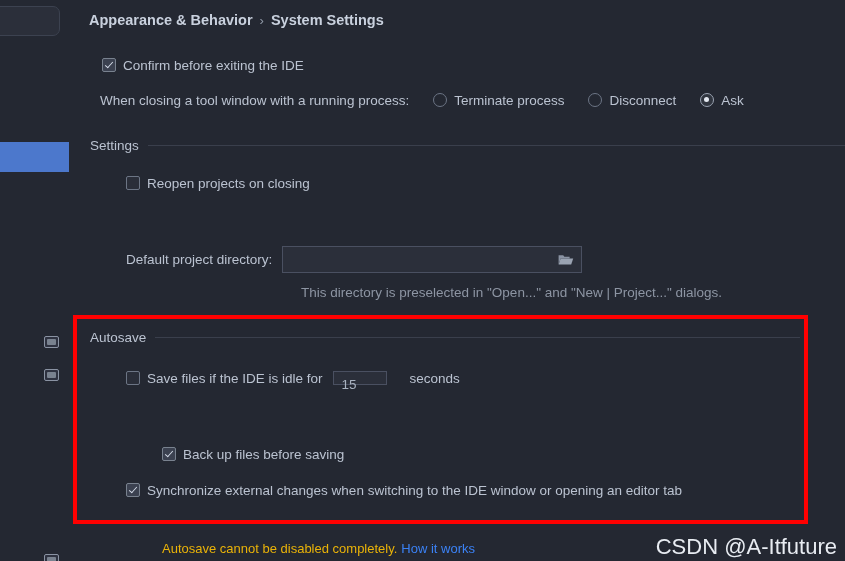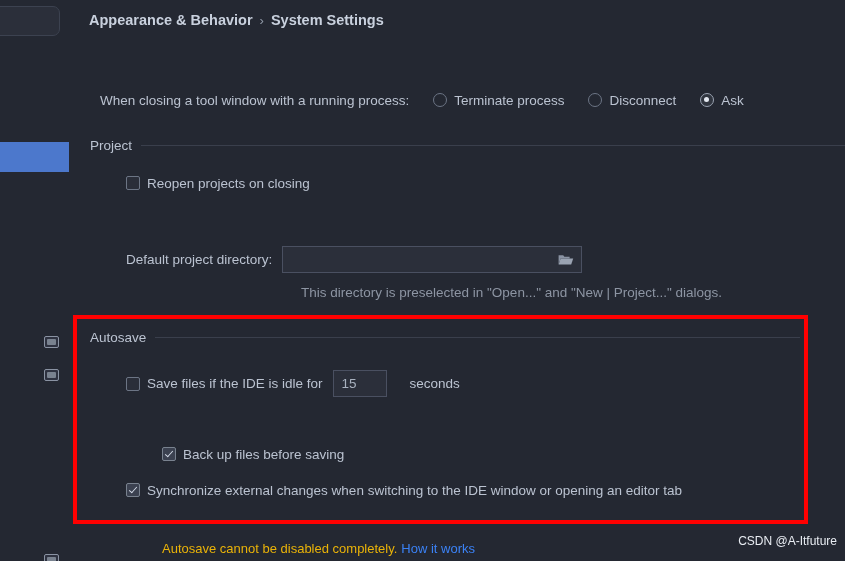--- a/index.html
+++ b/index.html
@@ -190,21 +190,21 @@
     right: 7px; top: 7px;
     width: 16px; height: 12px;
   }
   #dir-hint { left: 231px; top: 285px; }
 
   
   #section-autosave { left: 20px; top: 330px; width: 710px; }
   #row-idle { left: 45px; top: 370px; }
   #idle-field {
     display: inline-block;
-    width: 54px; height: 27px;
+    width: 54px; height: 14px;
     background: #2B2F3A;
     border: 1px solid #4A5061;
     box-sizing: border-box;
     margin: 0 12px 0 10px;
     vertical-align: middle;
     line-height: 25px;
     padding-left: 8px;
     color: #A9B2C0;
     font-size: 13.5px;
   }
@@ -232,21 +232,21 @@
   #footer-note .note-text { color: #eab308; }
   #how-it-works {
     color: #3b82f6;
     text-decoration: none;
     margin-left: 4px;
     margin-top: 28px;
   }
   #watermark {
     position: absolute;
     right: 8px; top: 534px;
-    font-size: 12px;
+    font-size: 22px;
     color: #E8ECF2;
     white-space: nowrap;
   }
 </style>
 </head>
 <body>
 
 <div id="left-rail">
   <div id="tree-search"></div>
   <div id="sidebar-selected-row"></div>
@@ -254,27 +254,30 @@
   <div class="rail-icon" id="rail-icon-2"></div>
   <div class="rail-icon" id="rail-icon-3"></div>
 </div>
 
 <div id="settings-pane">
 
   <div id="breadcrumb">
     <span>Appearance &amp; Behavior</span><span class="crumb-sep">›</span><span>System Settings</span>
   </div>
 
+  <div class="row" id="row-confirm-exit">
+    <span class="cbox checked"></span><span class="ctl-label gap-lbl">Confirm before exiting the IDE</span>
+  </div>
 
   <div class="row" id="row-closing-tool">
     <span class="ctl-label">When closing a tool window with a running process:</span><span class="opt"><span class="radio"></span><span class="ctl-label gap-lbl">Terminate process</span></span><span class="opt"><span class="radio"></span><span class="ctl-label gap-lbl">Disconnect</span></span><span class="opt"><span class="radio selected"></span><span class="ctl-label gap-lbl">Ask</span></span>
   </div>
 
   <div class="section-head" id="section-project">
-    <span class="sh-text">Project</span>
+    <span class="sh-text">Settings</span>
     <span class="sh-rule"></span>
   </div>
 
   <div class="row" id="row-reopen">
     <span class="cbox"></span><span class="ctl-label gap-lbl">Reopen projects on closing</span>
   </div>
 
 
   <div class="row" id="row-default-dir">
     <span class="ctl-label">Default project directory:</span><span id="dir-field">

